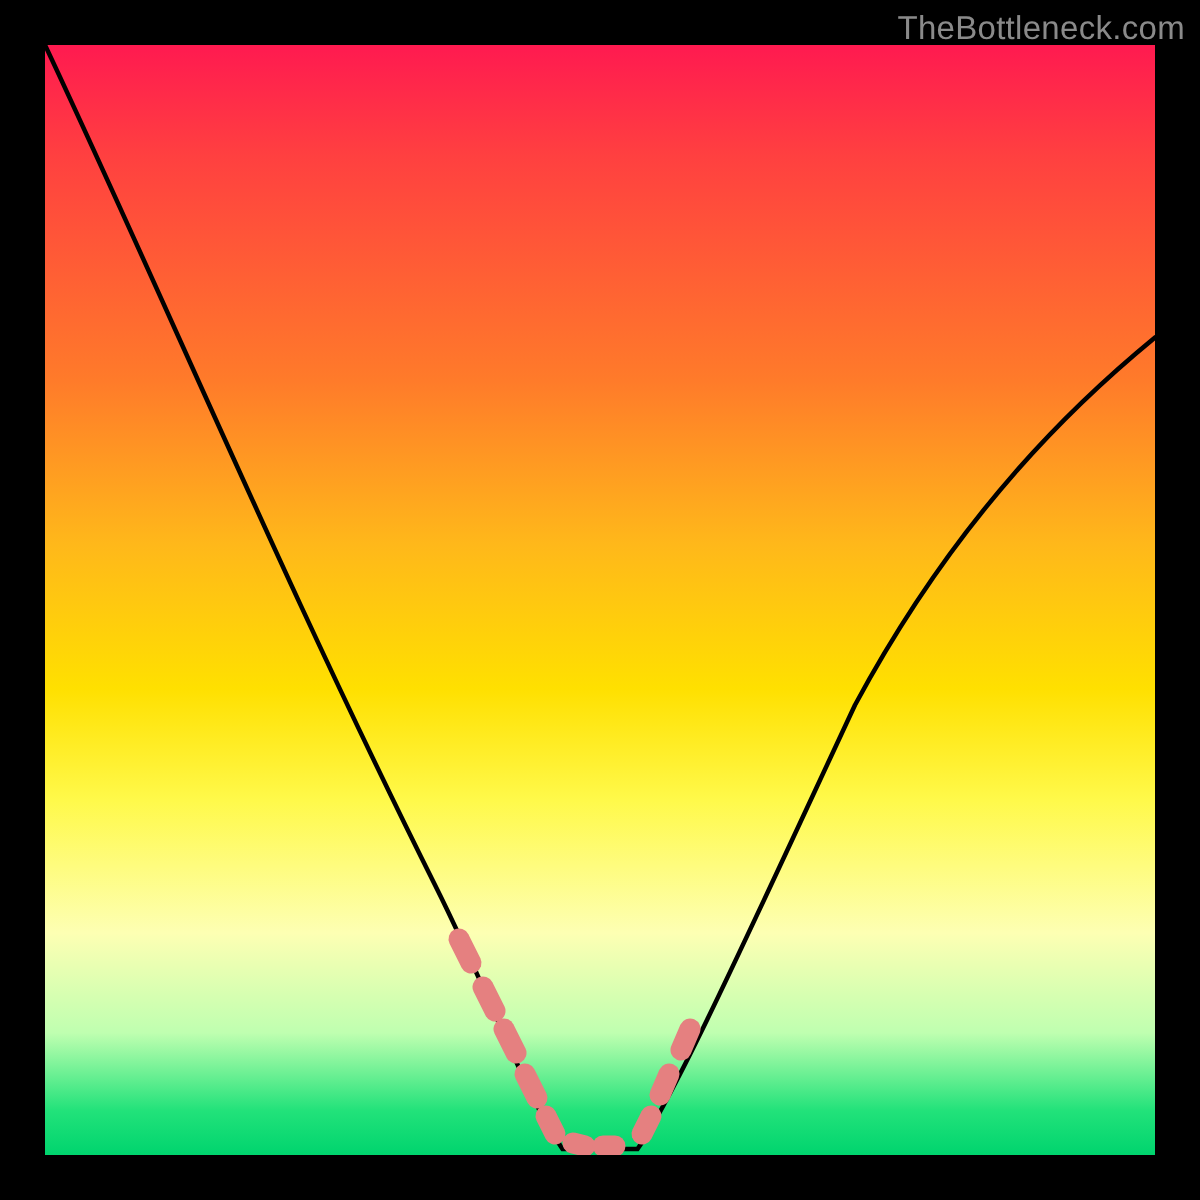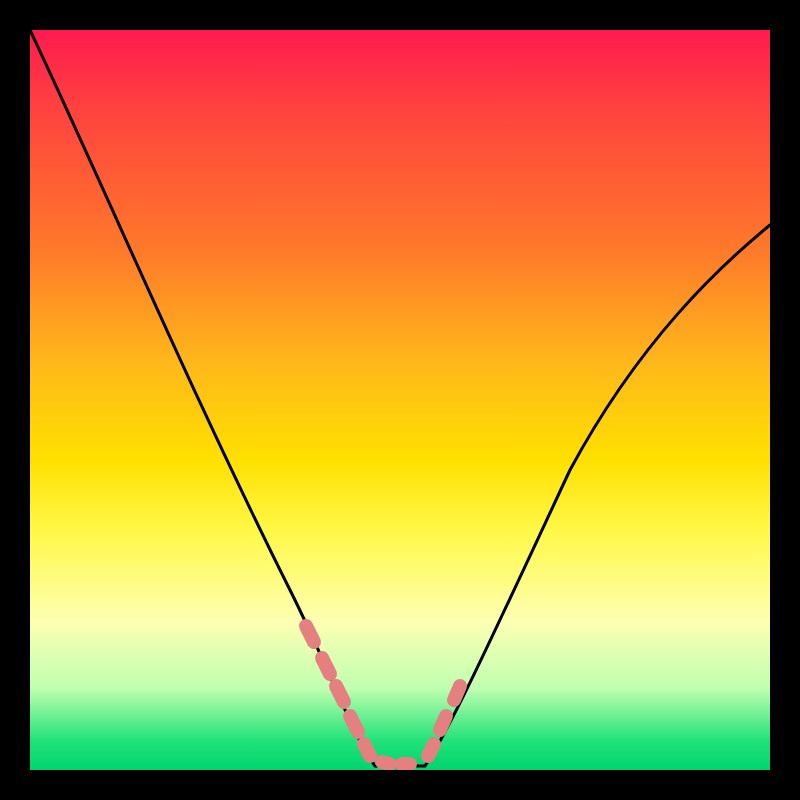--- a/index.html
+++ b/index.html
@@ -77,13 +77,14 @@
         <line x1="372" y1="734" x2="380" y2="734"></line>
 
         <line x1="398" y1="726" x2="404" y2="714"></line>
         <line x1="410" y1="700" x2="416" y2="686"></line>
         <line x1="424" y1="670" x2="430" y2="656"></line>
       </g>
     </svg>
 
   </div>
 
+  <div class="watermark">TheBottleneck.com</div>
 </div>
 
 </body></html>

